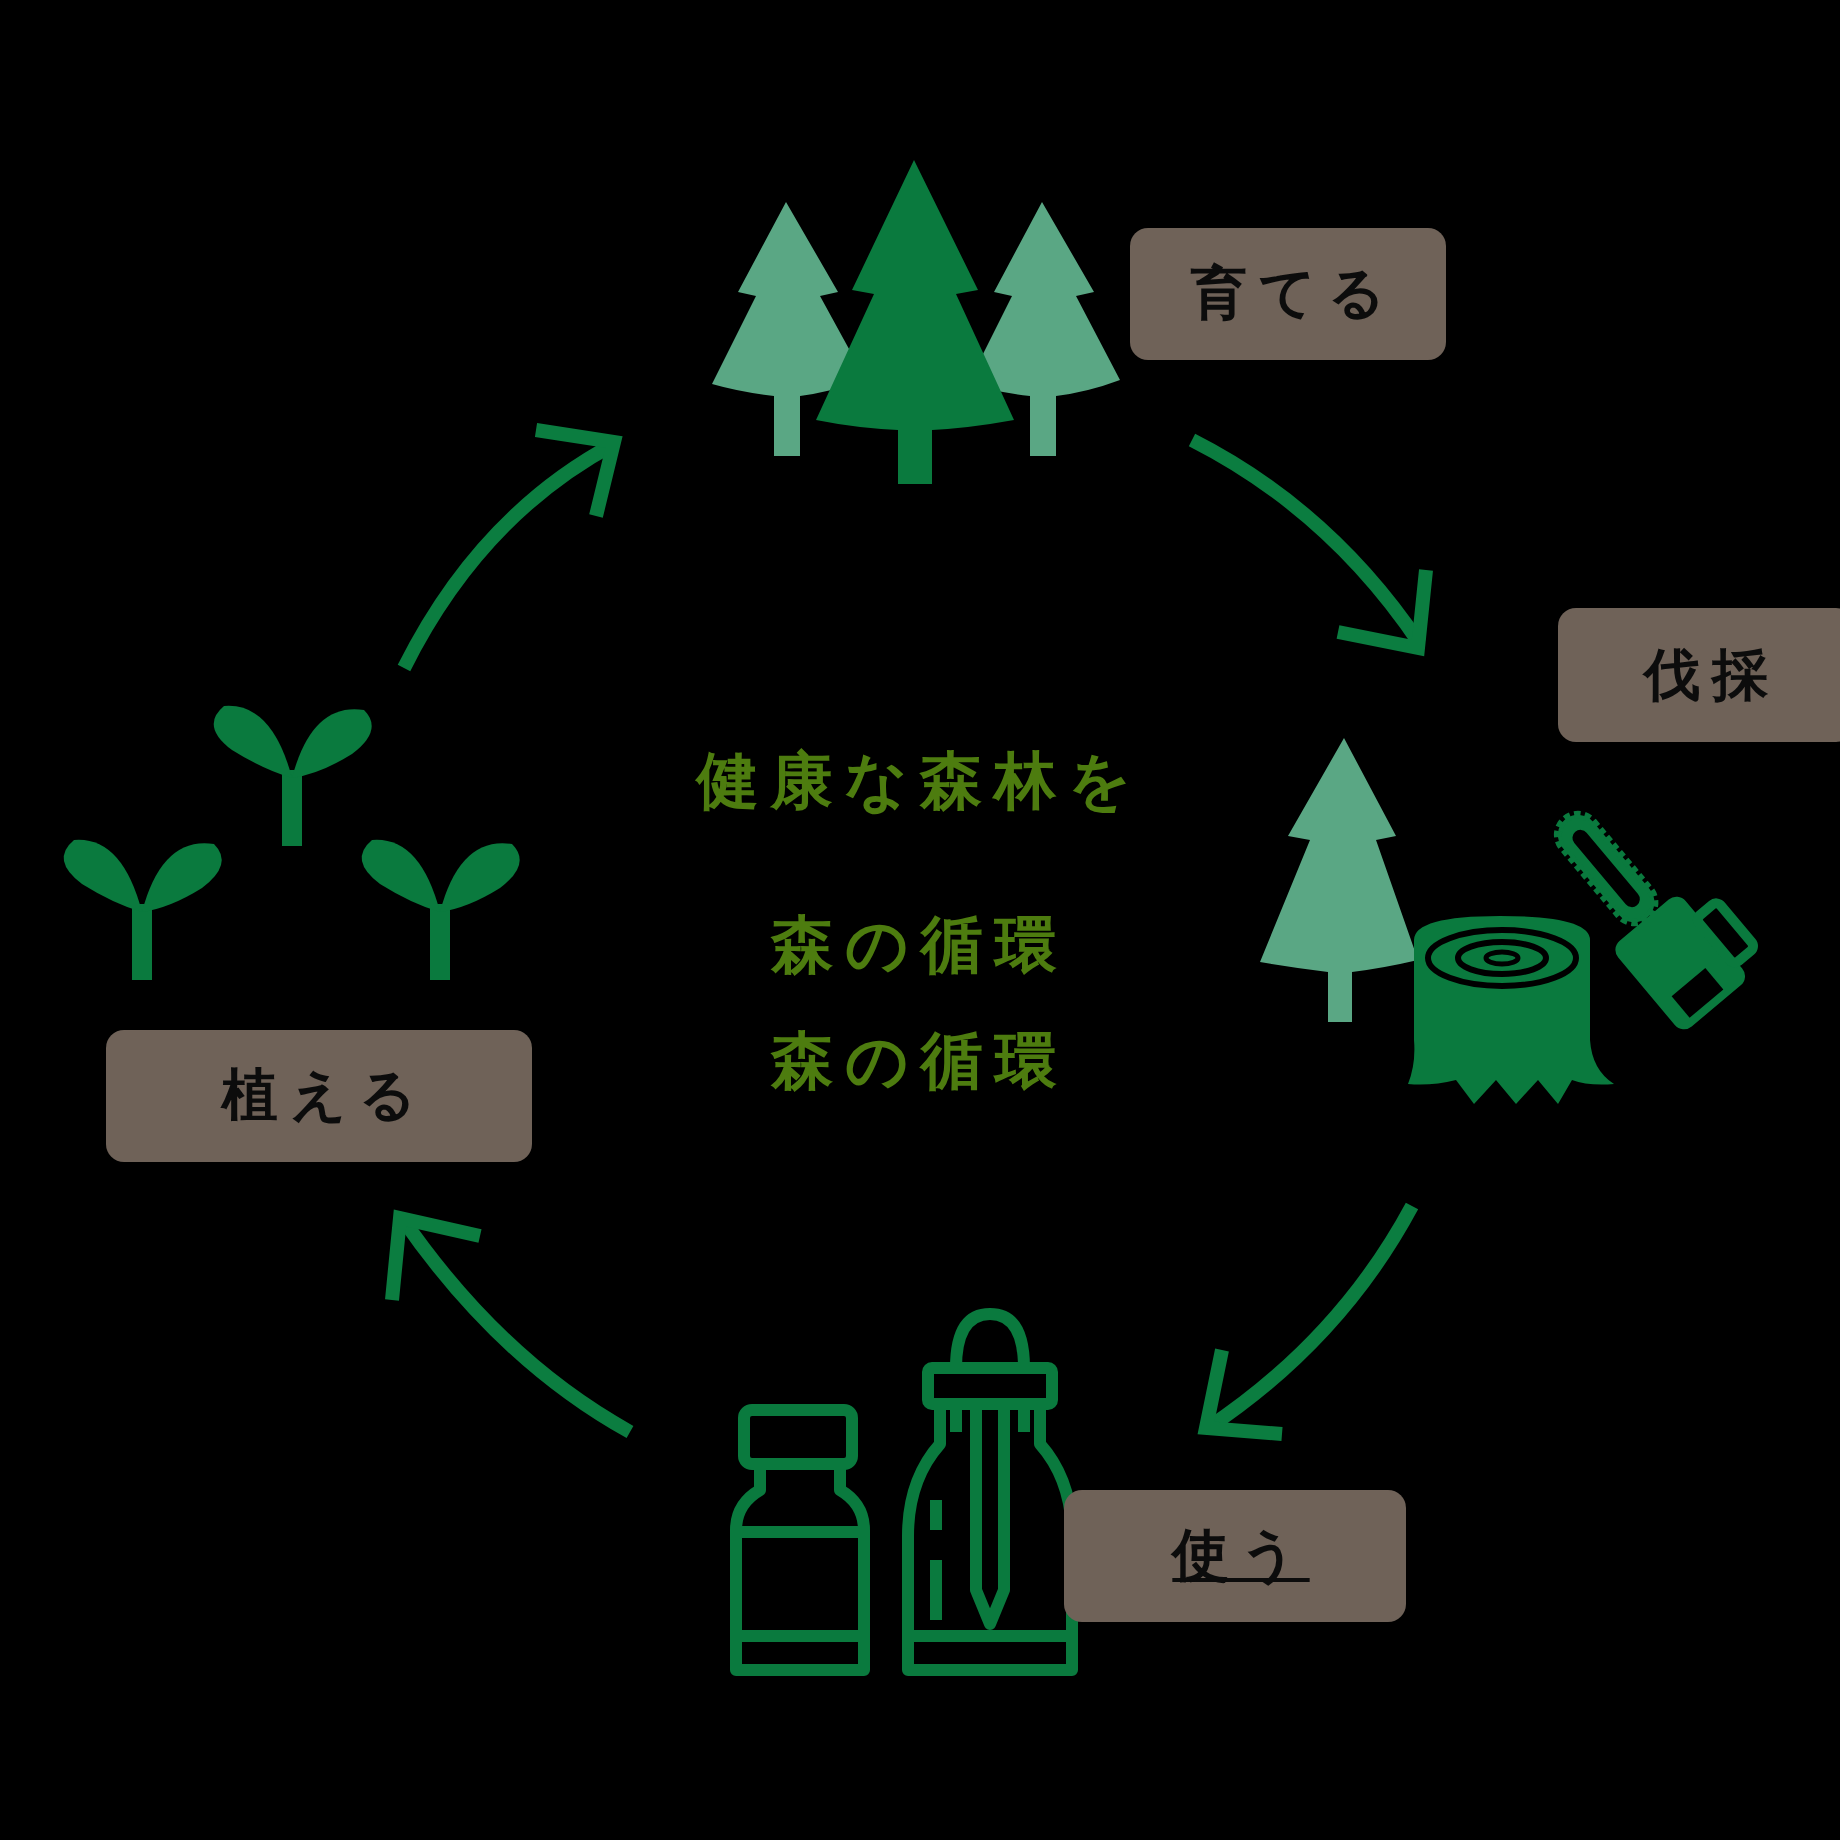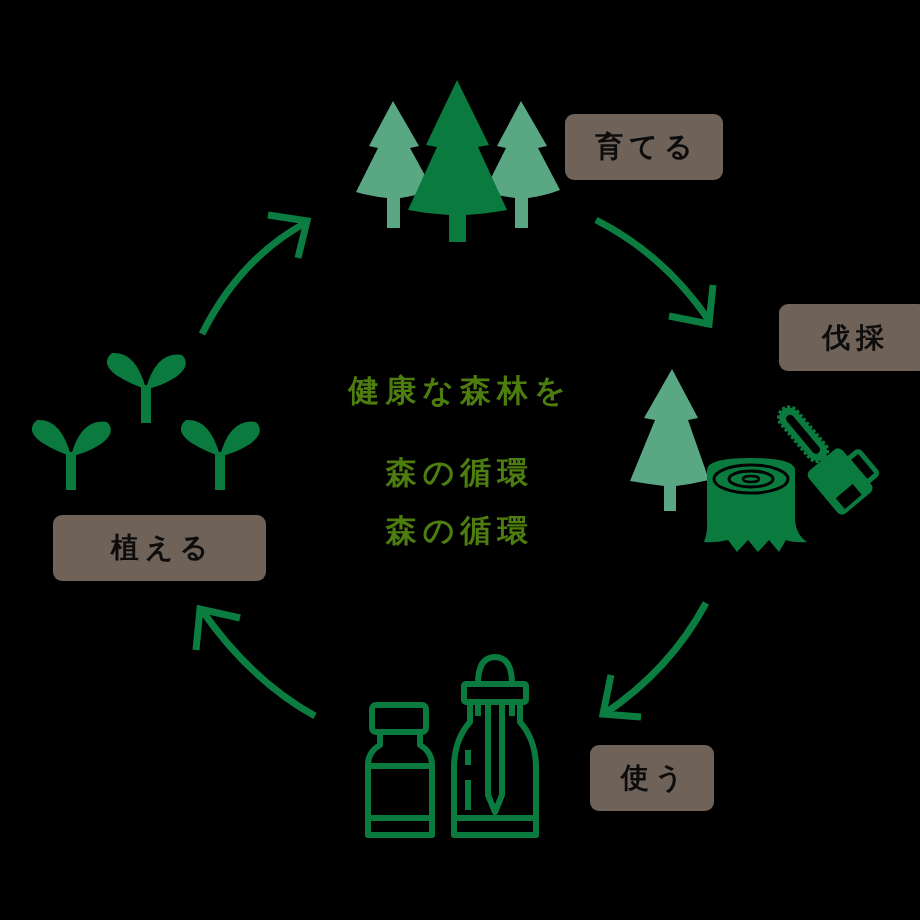--- a/index.html
+++ b/index.html
@@ -95,21 +95,21 @@
     </g>
   </g>
 </svg>
 
 <div class="label-box" style="left:565px;top:114px;width:158px;height:66px;">
     <span>育てる</span>
   </div>
 <div class="label-box" style="left:742px;top:304px;width:148px;height:67px;margin-left:37px;">
     <span>伐採</span>
   </div>
-<div class="label-box" style="left:590px;top:745px;width:124px;height:66px;">
+<div class="label-box" style="left:532px;top:745px;width:171px;height:66px;text-decoration:underline;">
     <span>使う</span>
   </div>
 <div class="label-box" style="left:53px;top:515px;width:213px;height:66px;">
     <span>植える</span>
   </div>
 
 <div class="center-text" style="top:370px;">健康な森林を</div>
 <div class="center-text" style="top:452px;">森の循環</div>
 <div class="center-text" style="top:510px;">森の循環</div>
 

